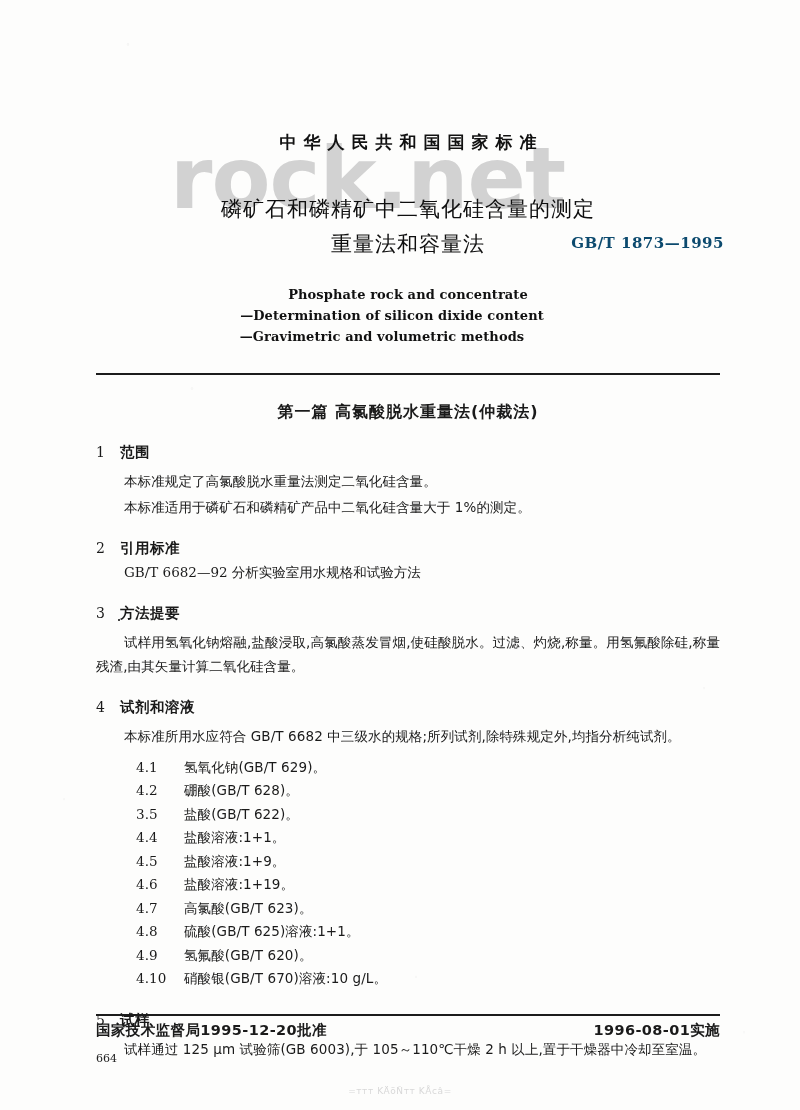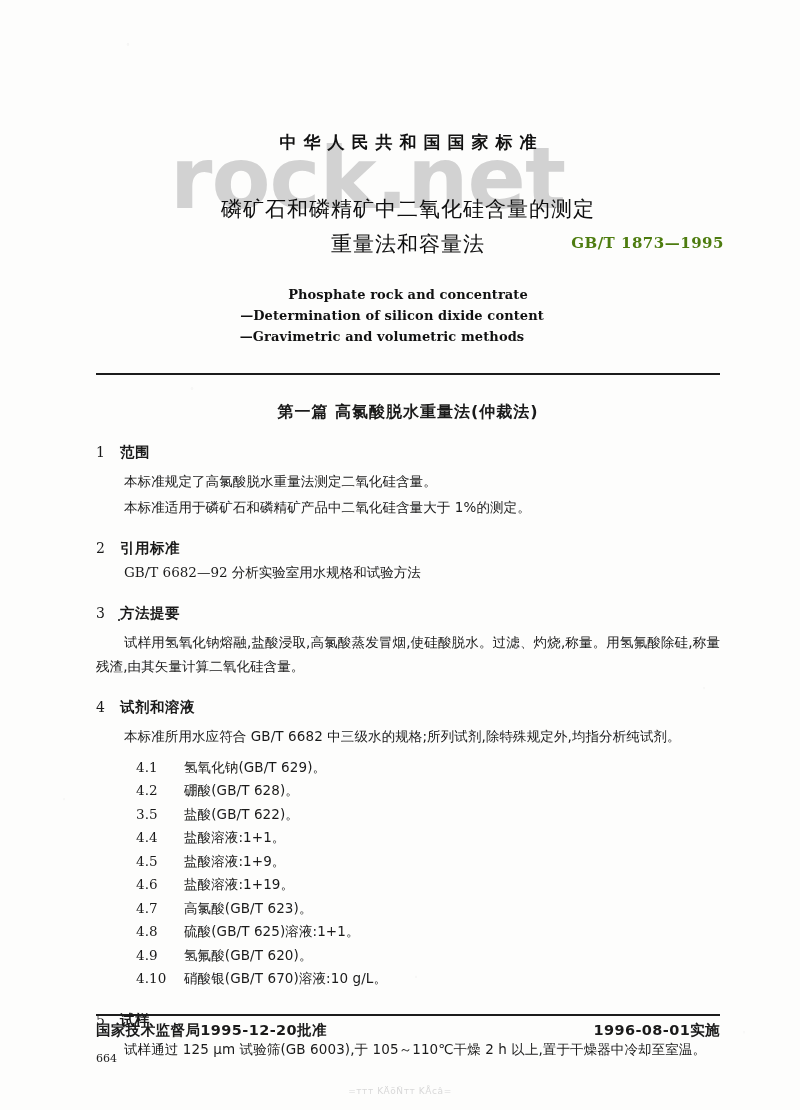--- a/index.html
+++ b/index.html
@@ -96,21 +96,21 @@
   }
   .std-no {
     position: absolute;
     right: -4px;
     top: 42px;
     font-family: "DejaVu Serif", "Liberation Serif", serif;
     font-size: 15px;
     font-weight: 700;
     letter-spacing: .5px;
     white-space: nowrap;
-    color: #4d7c0f;
+    color: #0c4a6e;
   }
 
   .subtitle-block {
     margin-top: 22px;
     text-align: center;
     font-family: "DejaVu Serif", "Liberation Serif", serif;
     font-weight: 700;
     font-size: 13px;
     line-height: 21px;
     color: #111;

